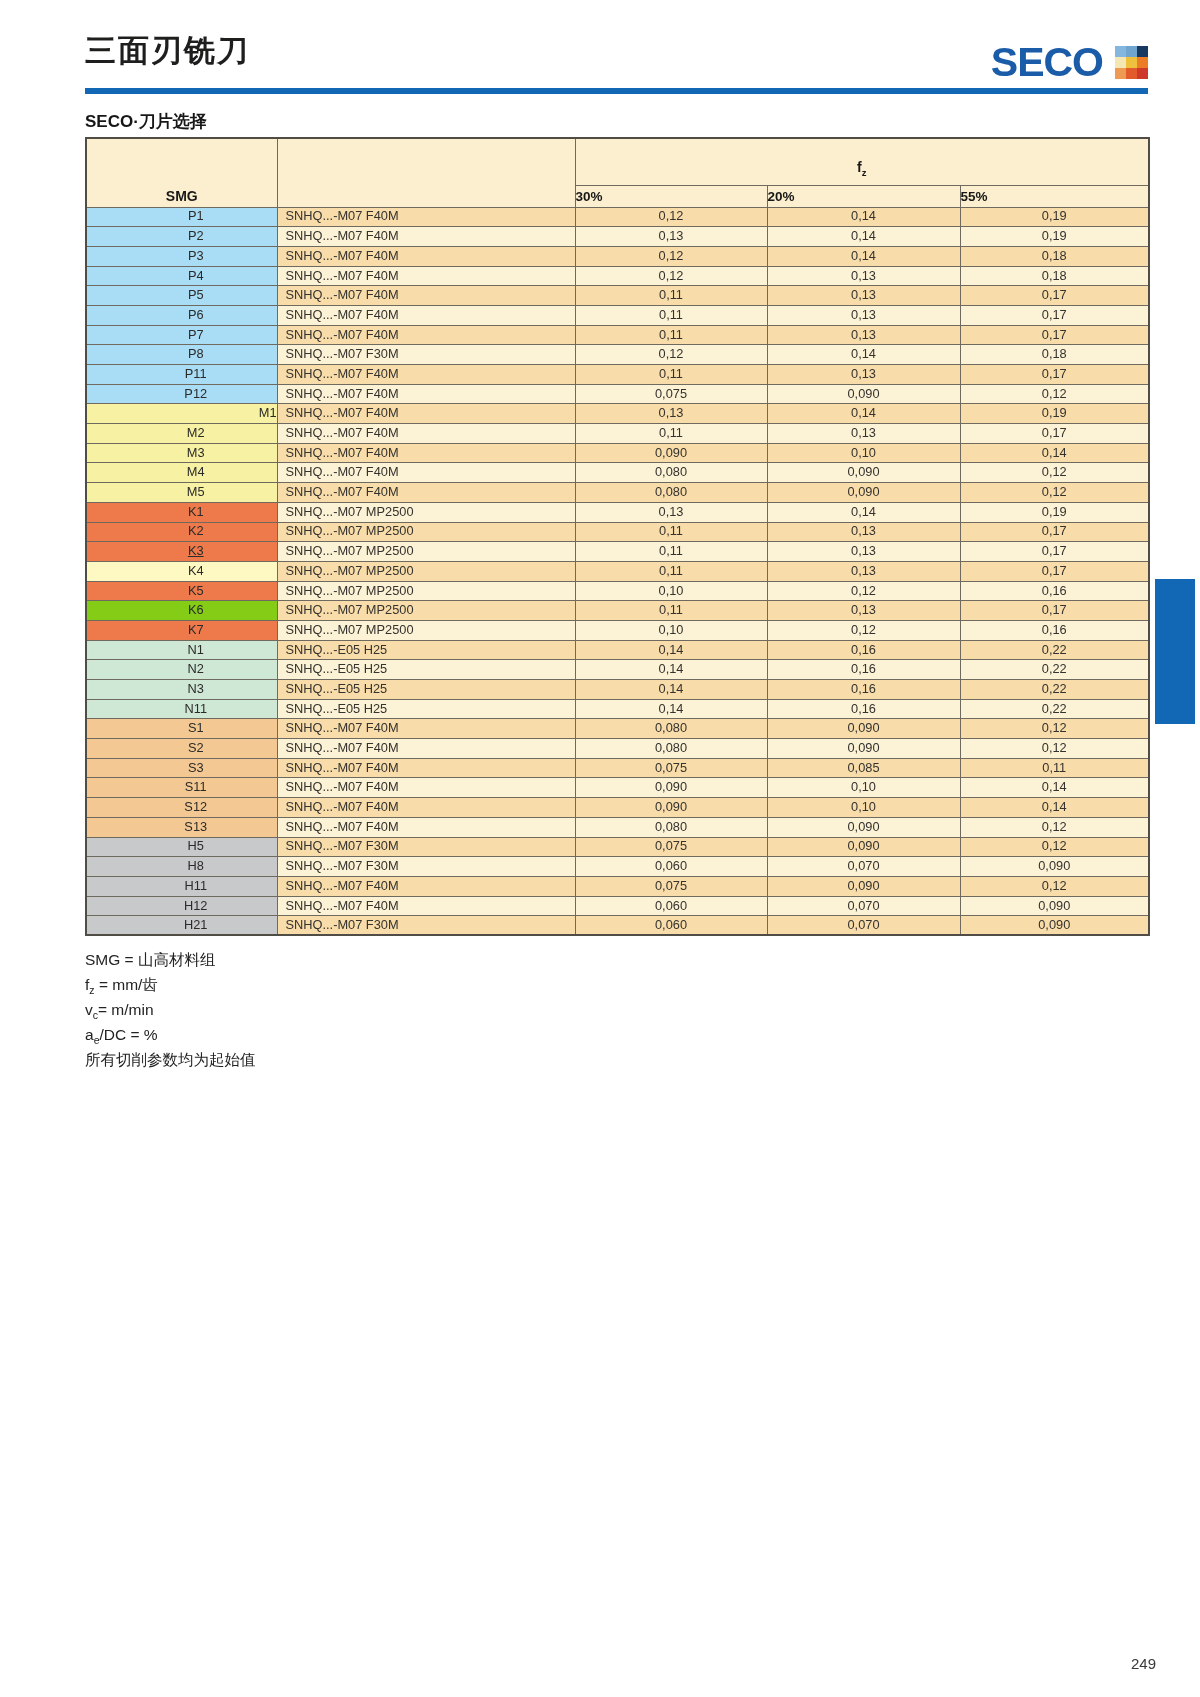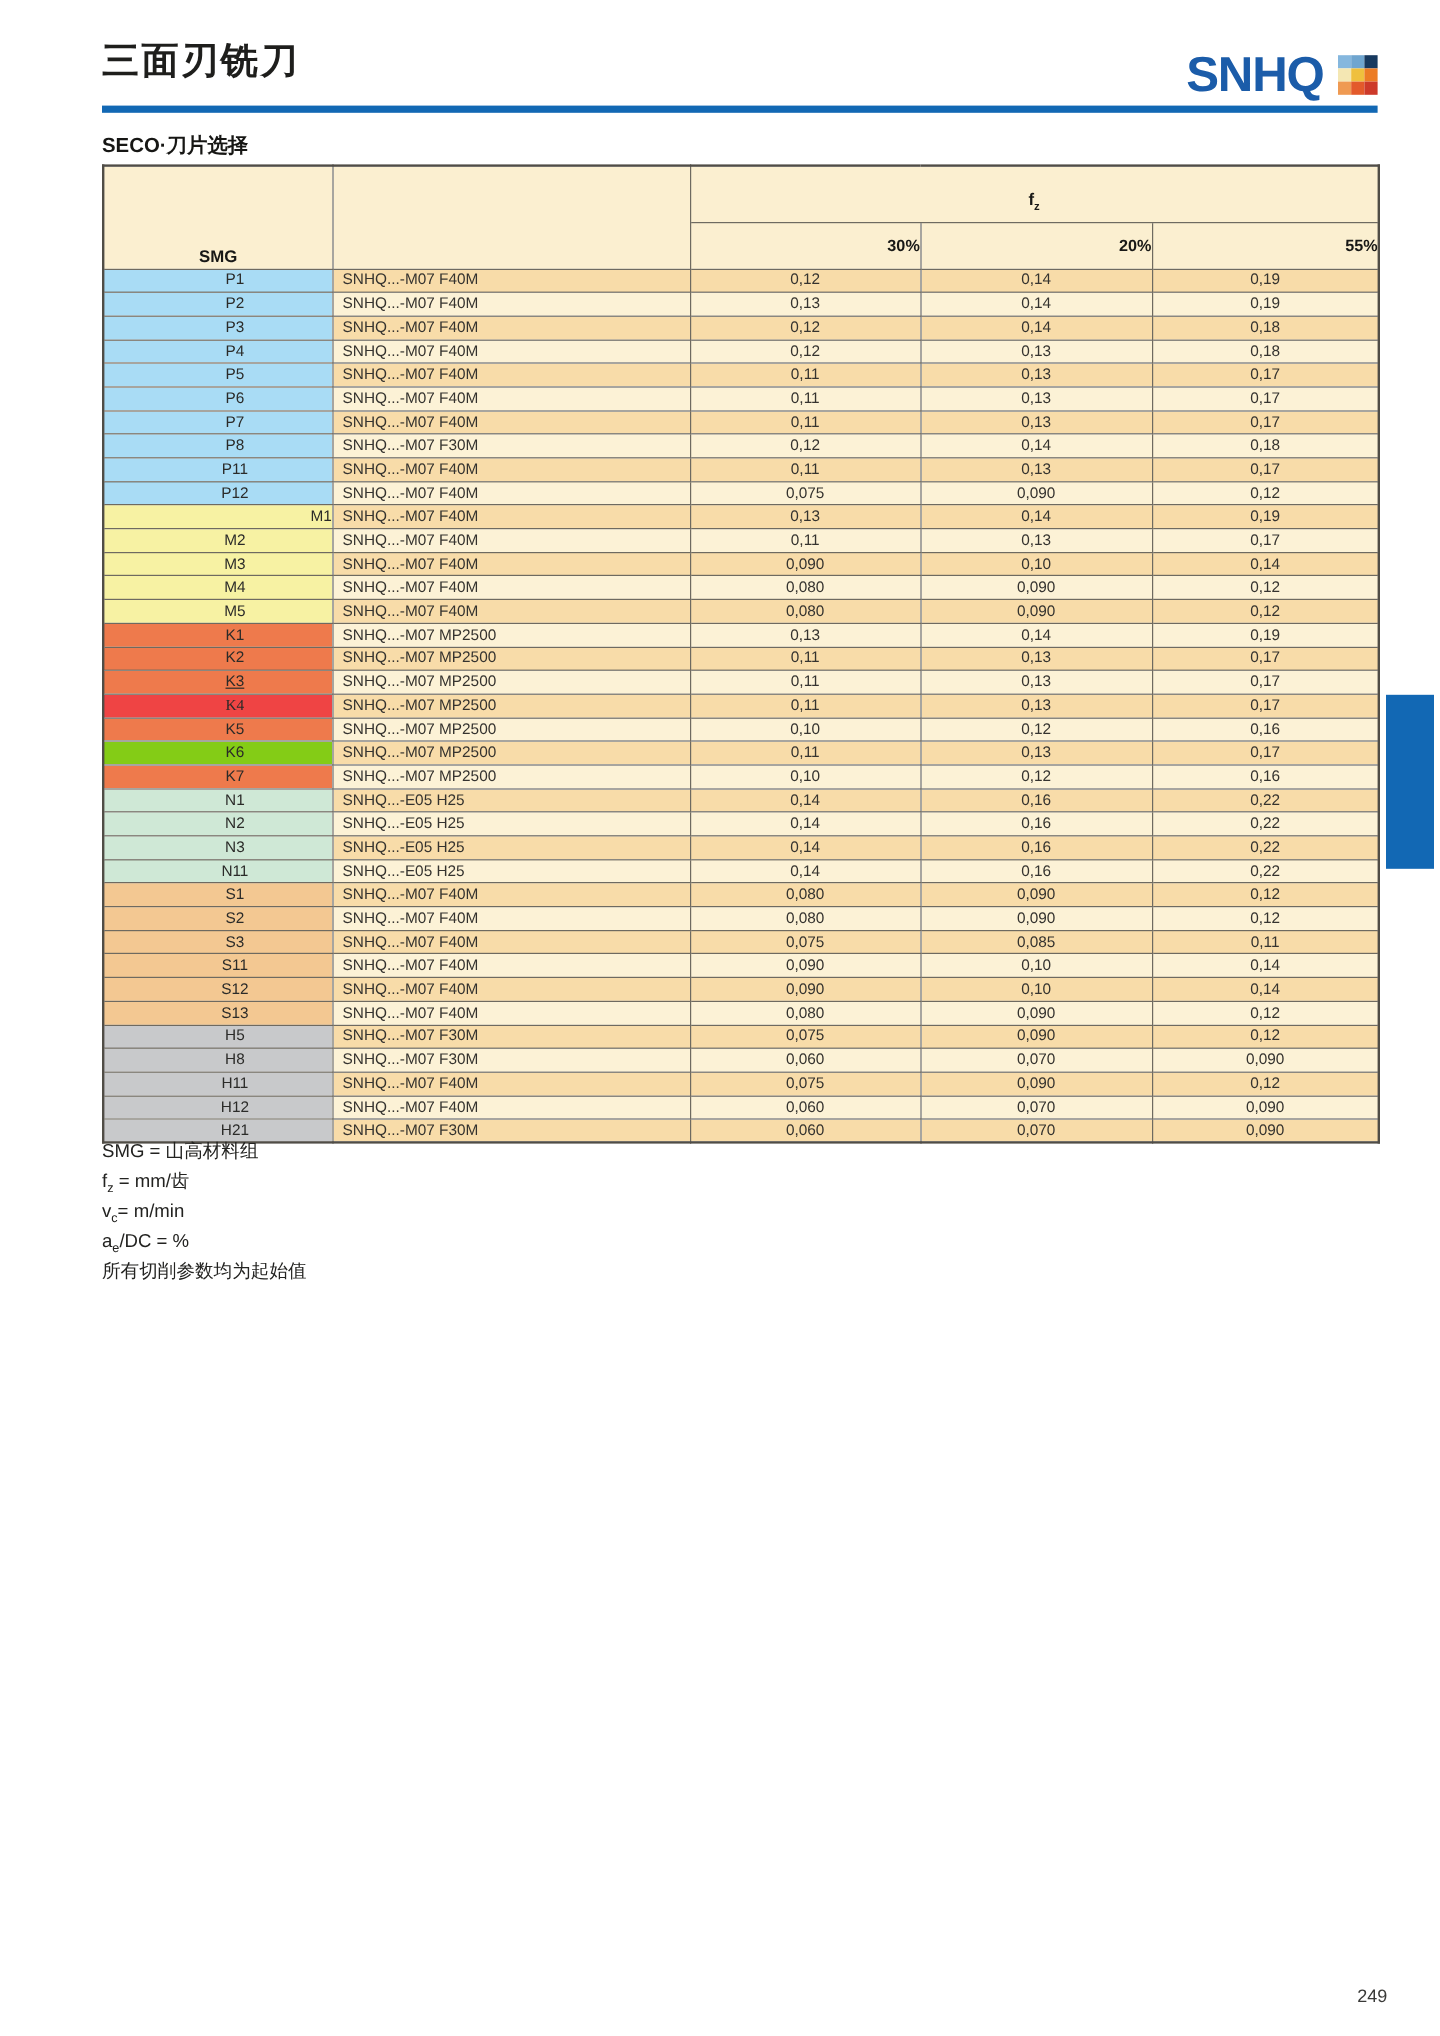--- a/index.html
+++ b/index.html
@@ -26,21 +26,21 @@
     border-collapse:collapse; table-layout:fixed; }
   .data-table th, .data-table td { border:1px solid #6e6a60; color:#35332f;
     overflow:hidden; white-space:nowrap; }
   table.data-table { border:2px solid #504d46; }
   .data-table thead th { font-weight:bold; color:#181816; }
   th.h-smg { vertical-align:bottom; text-align:center; font-size:14px;
     padding-bottom:3px; }
   th.h-blank { }
   th.h-fz { vertical-align:bottom; text-align:center; font-size:14px;
     padding-bottom:7px; }
-  th.h-pct { text-align:right; font-size:13.5px; height:39px; }
+  th.h-pct { text-align:left; font-size:13.5px; height:22px; }
   tr.hdr-top { height:47px; }
   sub { font-size:68%; }
 
   .data-table tbody tr { height:19.7px; }
   .data-table tbody td { font-size:12.8px; line-height:1; }
   td.smg { text-align:center; color:#2b2b29;padding-left:28px; }
   td.des { text-align:left; padding-left:8px; }
   td.val { text-align:center; }
 
   .footnotes { position:absolute; left:85px; top:947px; font-size:15.5px;
@@ -51,21 +51,21 @@
 
   .page-number { position:absolute; right:44px; top:1655px; font-size:15px;
     color:#3a3a38; }
 </style>
 </head>
 <body>
 
 <div class="page-title">三面刃铣刀</div>
 
 <div class="logo">
-  <div class="logo-text" style="color: rgb(27, 92, 169);">SNHQ</div>
+  <div class="logo-text" style="color: rgb(27, 92, 169);">SECO</div>
   <div class="logo-squares">
       <div style="background: rgb(133, 183, 222);"></div>
       <div style="background: rgb(111, 165, 207);"></div>
       <div style="background: rgb(23, 57, 95);"></div>
       <div style="background: rgb(244, 231, 179);"></div>
       <div style="background: rgb(239, 192, 62);"></div>
       <div style="background: rgb(236, 124, 37);"></div>
       <div style="background: rgb(239, 154, 82);"></div>
       <div style="background: rgb(227, 90, 43);"></div>
       <div style="background: rgb(205, 58, 42);"></div>
@@ -217,21 +217,21 @@
         <td class="val" style="background: rgb(248, 220, 169);">0,17</td>
       </tr>
       <tr>
         <td class="smg" style="background: rgb(238, 122, 76); text-decoration: underline;">K3</td>
         <td class="des" style="background: rgb(252, 242, 214);">SNHQ...-M07 MP2500</td>
         <td class="val" style="background: rgb(252, 242, 214);">0,11</td>
         <td class="val" style="background: rgb(252, 242, 214);">0,13</td>
         <td class="val" style="background: rgb(252, 242, 214);">0,17</td>
       </tr>
       <tr>
-        <td class="smg" style="background: #ef4444; font-family: Liberation Serif, serif;">K4</td>
+        <td class="smg" style="background: #fef9c3;">K4</td>
         <td class="des" style="background: rgb(248, 220, 169);">SNHQ...-M07 MP2500</td>
         <td class="val" style="background: rgb(248, 220, 169);">0,11</td>
         <td class="val" style="background: rgb(248, 220, 169);">0,13</td>
         <td class="val" style="background: rgb(248, 220, 169);">0,17</td>
       </tr>
       <tr>
         <td class="smg" style="background: rgb(238, 122, 76);">K5</td>
         <td class="des" style="background: rgb(252, 242, 214);">SNHQ...-M07 MP2500</td>
         <td class="val" style="background: rgb(252, 242, 214);">0,10</td>
         <td class="val" style="background: rgb(252, 242, 214);">0,12</td>

